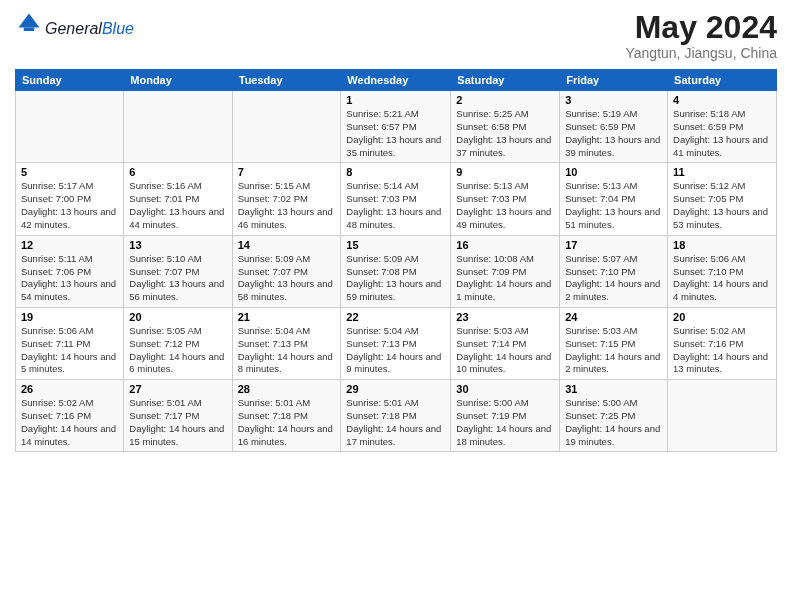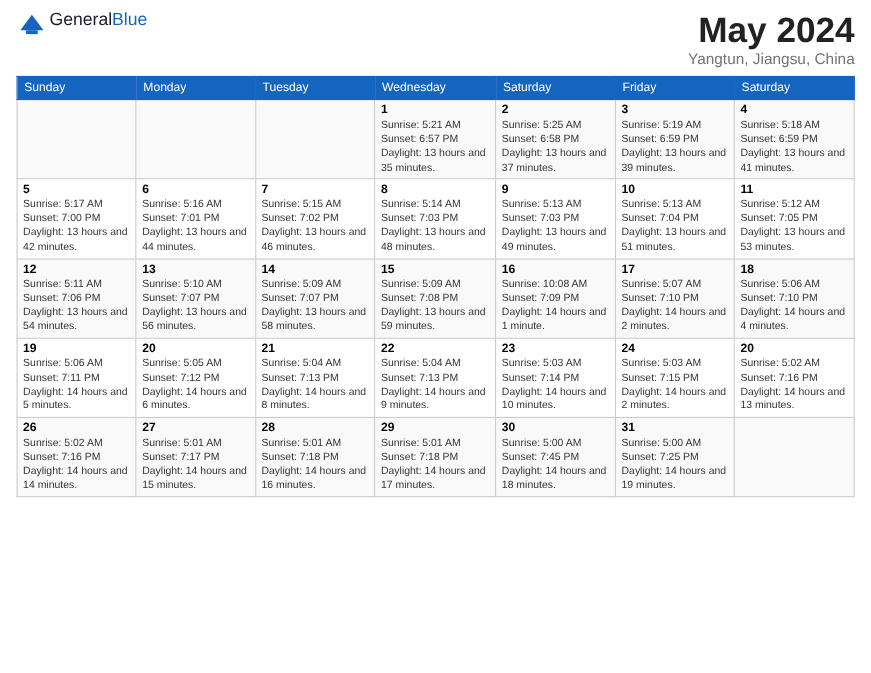--- a/index.html
+++ b/index.html
@@ -16,21 +16,22 @@
       padding: 10px 15px 10px 15px;
     }
     .header {
       display: flex;
       justify-content: space-between;
       align-items: flex-start;
       margin-bottom: 8px;
     }
     .logo {
       display: flex;
-      align-items: flex-start;
+      align-items: flex-end;
+      font-style: italic;
     }
     .logo-general { color: #1a1a2e; }
     .logo-blue { color: #1565c0; }
     .logo-icon {
       width: 28px;
       height: 28px;
       margin-right: 2px;
     }
     .title-block {
       text-align: right;
@@ -49,21 +50,21 @@
       width: 100%;
       border-collapse: collapse;
       font-size: 10px;
     }
     .calendar th {
       background: #1565c0;
       color: #fff;
       text-align: left;
       padding: 4px 6px;
       font-size: 11px;
-      font-weight: normal;
+      font-weight: bold;
       border: 1px solid #1565c0;
     }
     .calendar td {
       border: 1px solid #ccc;
       vertical-align: top;
       padding: 3px 5px;
       width: 113px;
       min-height: 70px;
       background: #fff;
     }
@@ -361,21 +362,21 @@
         <div class="day-info">
           <span>Sunrise: 5:01 AM</span><br>
           <span>Sunset: 7:18 PM</span><br>
           <span>Daylight: 14 hours and 17 minutes.</span>
         </div>
       </td>
           <td>
         <span class="day-num">30</span>
         <div class="day-info">
           <span>Sunrise: 5:00 AM</span><br>
-          <span>Sunset: 7:45 PM</span><br>
+          <span>Sunset: 7:19 PM</span><br>
           <span>Daylight: 14 hours and 18 minutes.</span>
         </div>
       </td>
           <td>
         <span class="day-num">31</span>
         <div class="day-info">
           <span>Sunrise: 5:00 AM</span><br>
           <span>Sunset: 7:25 PM</span><br>
           <span>Daylight: 14 hours and 19 minutes.</span>
         </div>

